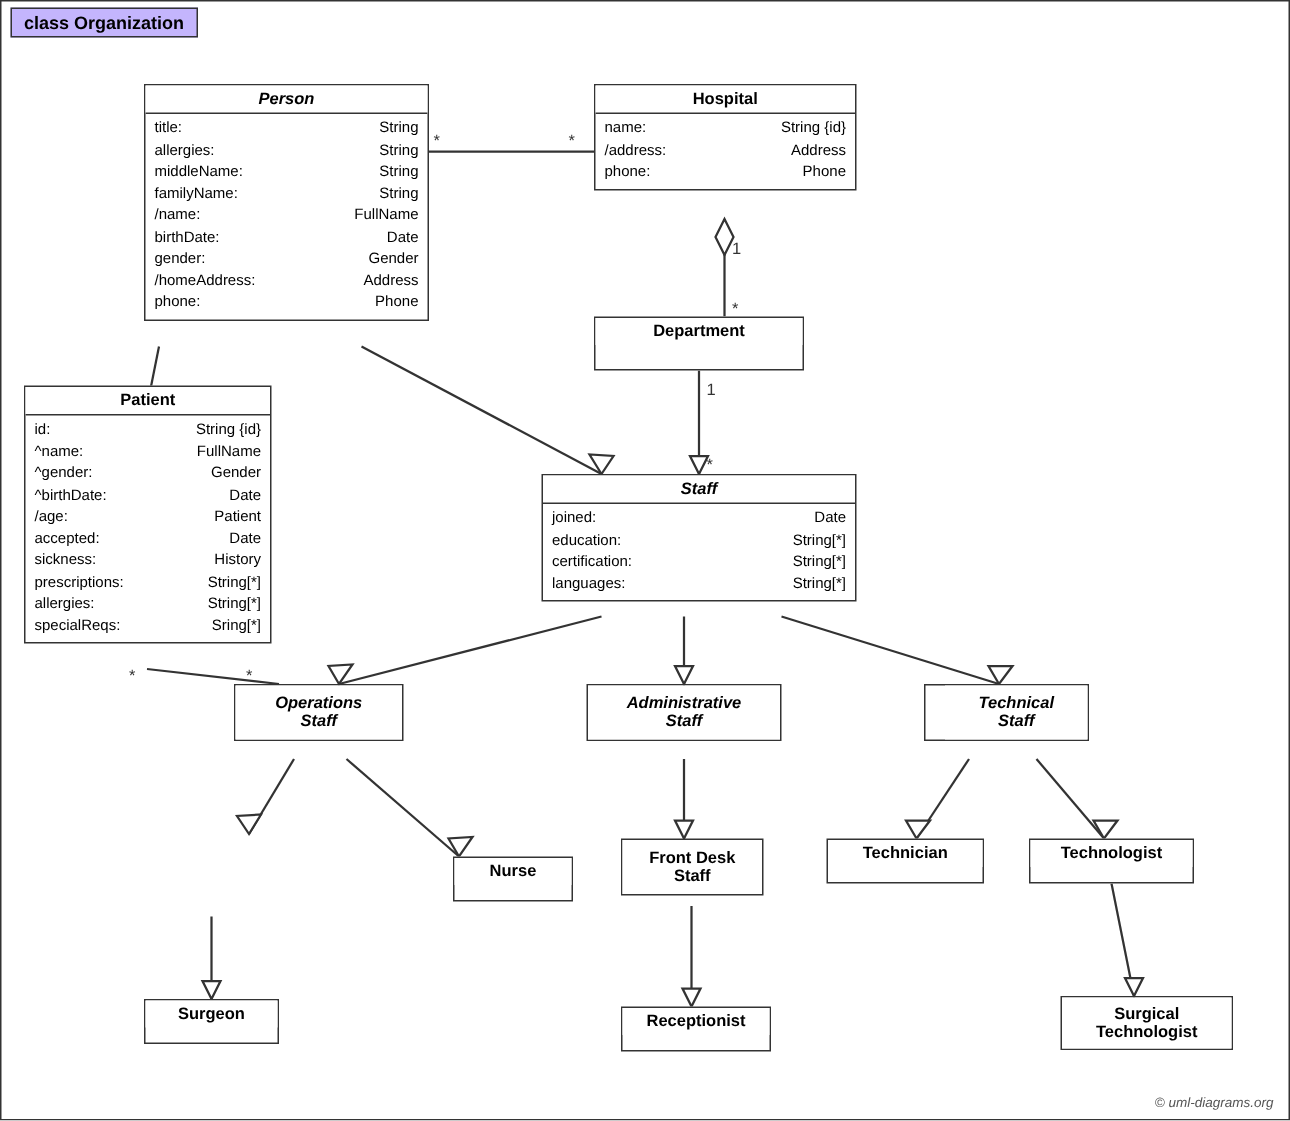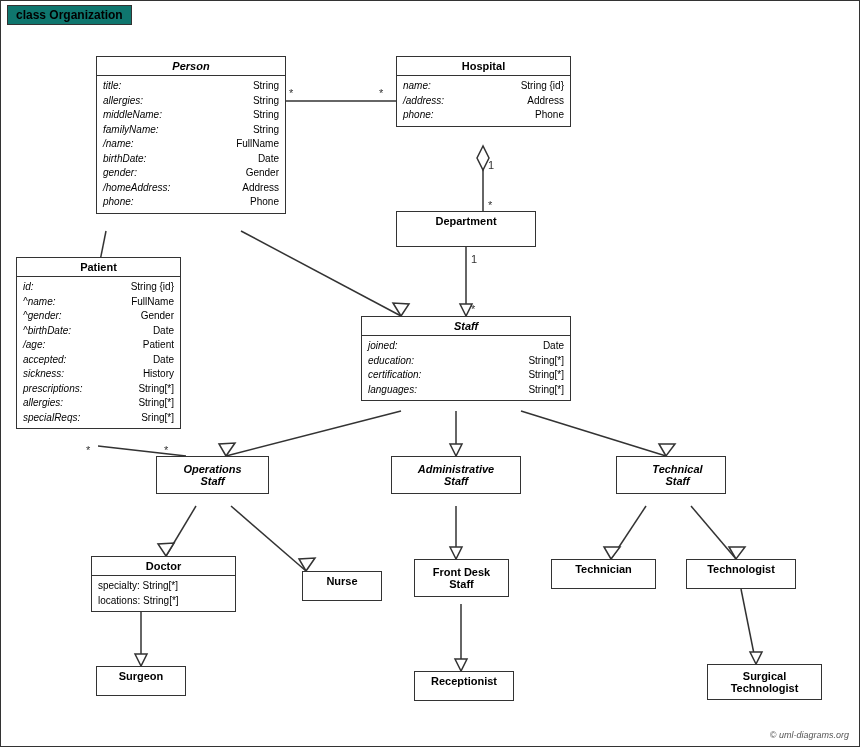--- a/index.html
+++ b/index.html
@@ -15,21 +15,21 @@
     #diagram {
       position: relative;
       width: 860px;
       height: 747px;
       border: 1.5px solid #333;
     }
     .diagram-label {
       position: absolute;
       top: 4px;
       left: 6px;
-      background: #0f766e;
+      background: #c4b5fd;
       border: 1.5px solid #333;
       padding: 2px 8px;
       font-size: 12px;
       font-weight: bold;
     }
     .uml-class {
       position: absolute;
       border: 1.5px solid #333;
       background: #fff;
       text-align: center;
@@ -48,21 +48,21 @@
       padding: 3px 6px;
       text-align: left;
       font-size: 10px;
       line-height: 1.45;
     }
     .uml-class .attr-row {
       display: flex;
       justify-content: space-between;
       gap: 8px;
     }
-    .attr-name { white-space: nowrap; font-style: italic; }
+    .attr-name { white-space: nowrap; }
     .attr-type { white-space: nowrap; }
 
     svg.lines {
       position: absolute;
       top: 0; left: 0;
       width: 860px;
       height: 747px;
       pointer-events: none;
     }
     .copyright {
@@ -284,27 +284,20 @@
   </div>
 
   <div class="uml-class" style="left:390px; top:455px; width:130px;">
     <div class="class-name italic" style="border-bottom:none; padding:6px;">Administrative<br>Staff</div>
   </div>
 
   <div class="uml-class" style="left:615px; top:455px; width:110px;padding-left:13px;">
     <div class="class-name italic" style="border-bottom:none; padding:6px;">Technical<br>Staff</div>
   </div>
 
-  <div class="uml-class" style="left:90px; top:555px; width:145px;">
-    <div class="class-name">Doctor</div>
-    <div class="class-attrs">
-      <div>specialty: String[*]</div>
-      <div>locations: String[*]</div>
-    </div>
-  </div>
 
   <div class="uml-class" style="left:264px; top:570px; width:80px; height:30px;margin-left:37px;">
     <div class="class-name" style="border-bottom:none;">Nurse</div>
   </div>
 
   <div class="uml-class" style="left:413px; top:558px; width:95px;">
     <div class="class-name" style="border-bottom:none; padding:6px;">Front Desk<br>Staff</div>
   </div>
 
   <div class="uml-class" style="left:550px; top:558px; width:105px; height:30px;">

